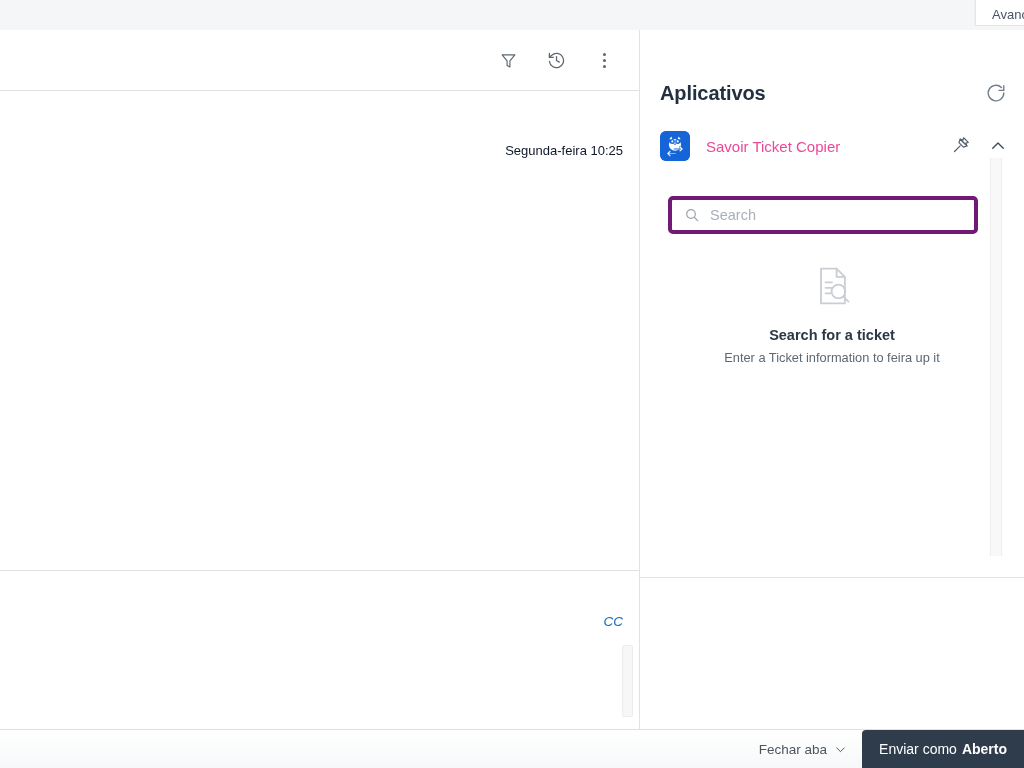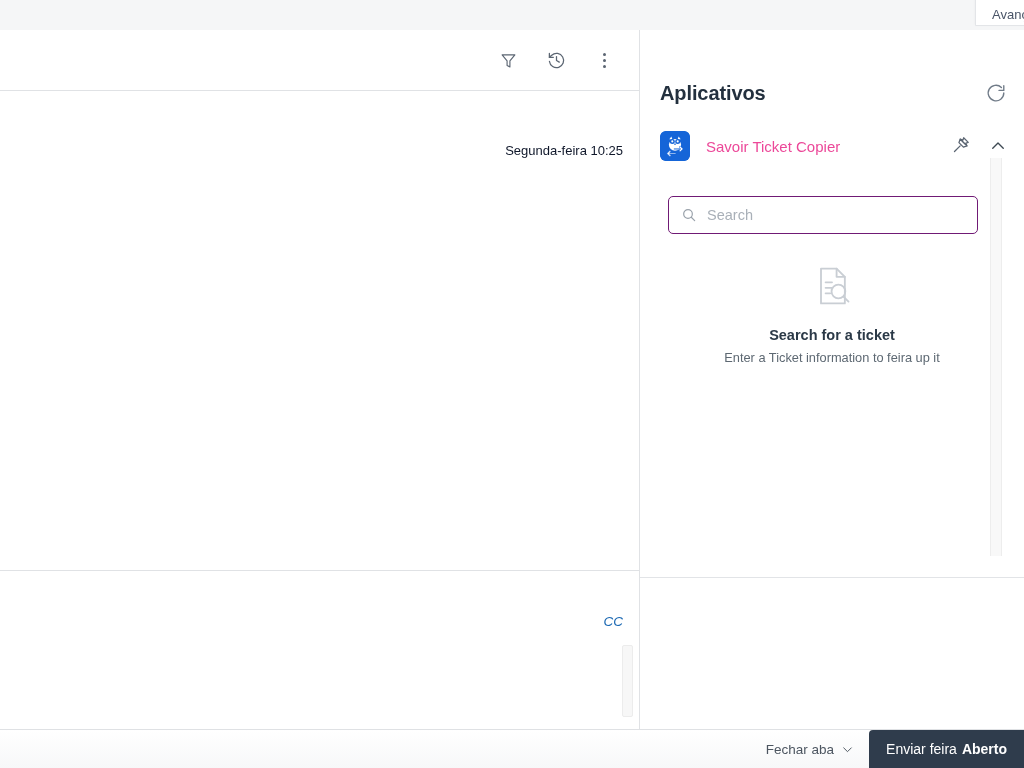--- a/index.html
+++ b/index.html
@@ -114,21 +114,21 @@
     margin-left:16px; font-size:15px; color:#ec4899; flex:1 1 auto;
     white-space:nowrap; overflow:hidden; text-overflow:ellipsis;
   }
   .pin-btn{ width:22px; height:22px; color:#5b6572; cursor:pointer; margin-right:16px; }
   .chev-btn{ width:18px; height:18px; color:#3d4852; cursor:pointer; }
 
   .search-wrap{
     position:absolute; left:28px; top:104px; width:310px; height:38px;
   }
   .search-box{
-    width:100%; height:100%; border:1px solid #701a75; border-radius:5px;
+    width:100%; height:100%; border:4px solid #701a75; border-radius:5px;
     background:#fff; display:flex; align-items:center; padding:8px 12px; gap:10px;
   }
   .search-box svg{ flex:0 0 auto; color:#9aa2ab; }
   .search-input{
     border:none; outline:none; font-size:14.5px; color:#3d4852;
     font-family:"Liberation Sans", sans-serif; width:100%; background:transparent;
   }
   .search-input::placeholder{ color:#a9b0b8; }
 
   .empty-state{
@@ -303,18 +303,18 @@
   <div class="right-divider"></div>
 
   <div class="bottom-bar">
     <div class="close-tab">
       <span>Fechar aba</span>
       <svg width="13" height="13" viewBox="0 0 24 24" fill="none" stroke="currentColor" stroke-width="1.8" stroke-linecap="round" stroke-linejoin="round">
         <polyline points="5 9 12 16 19 9"></polyline>
       </svg>
     </div>
     <button class="send-btn">
-      <span>Enviar feira </span>
+      <span>Enviar como </span>
         <span class="strong">Aberto</span>
     </button>
   </div>
 
 </div>
 
 </body></html>

